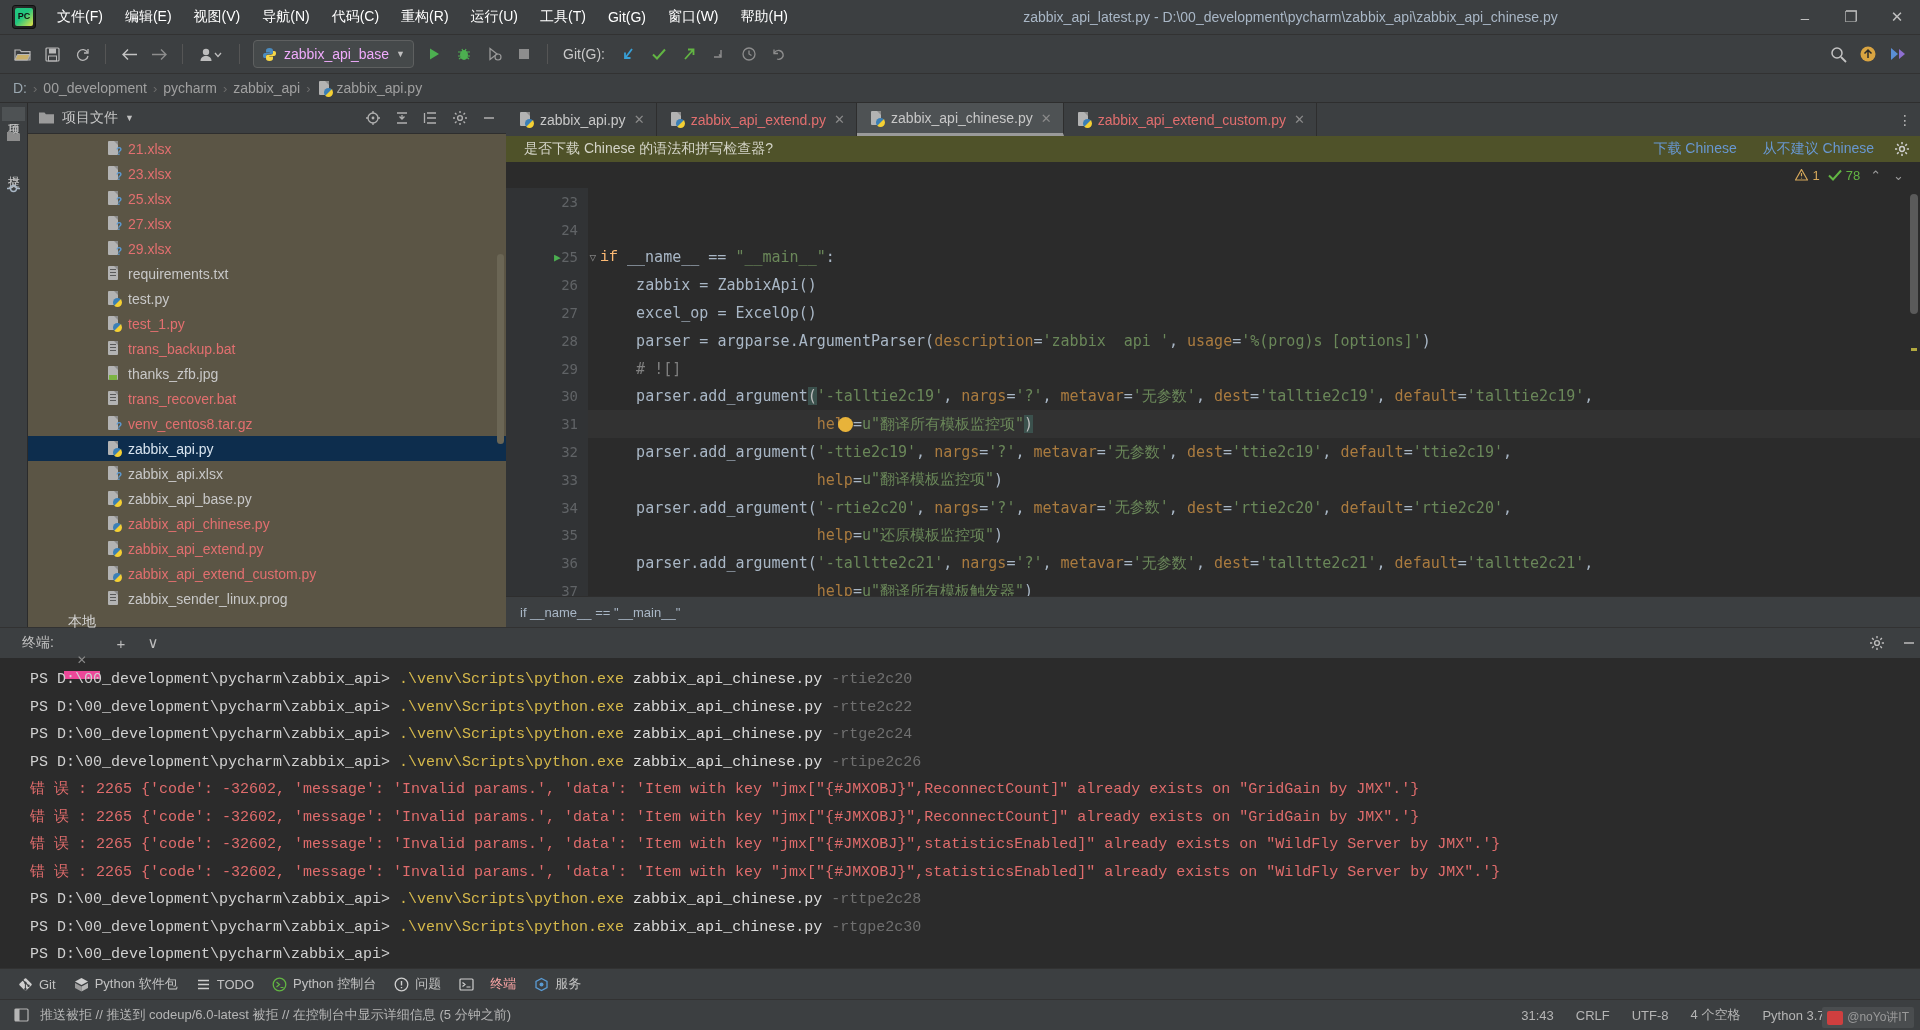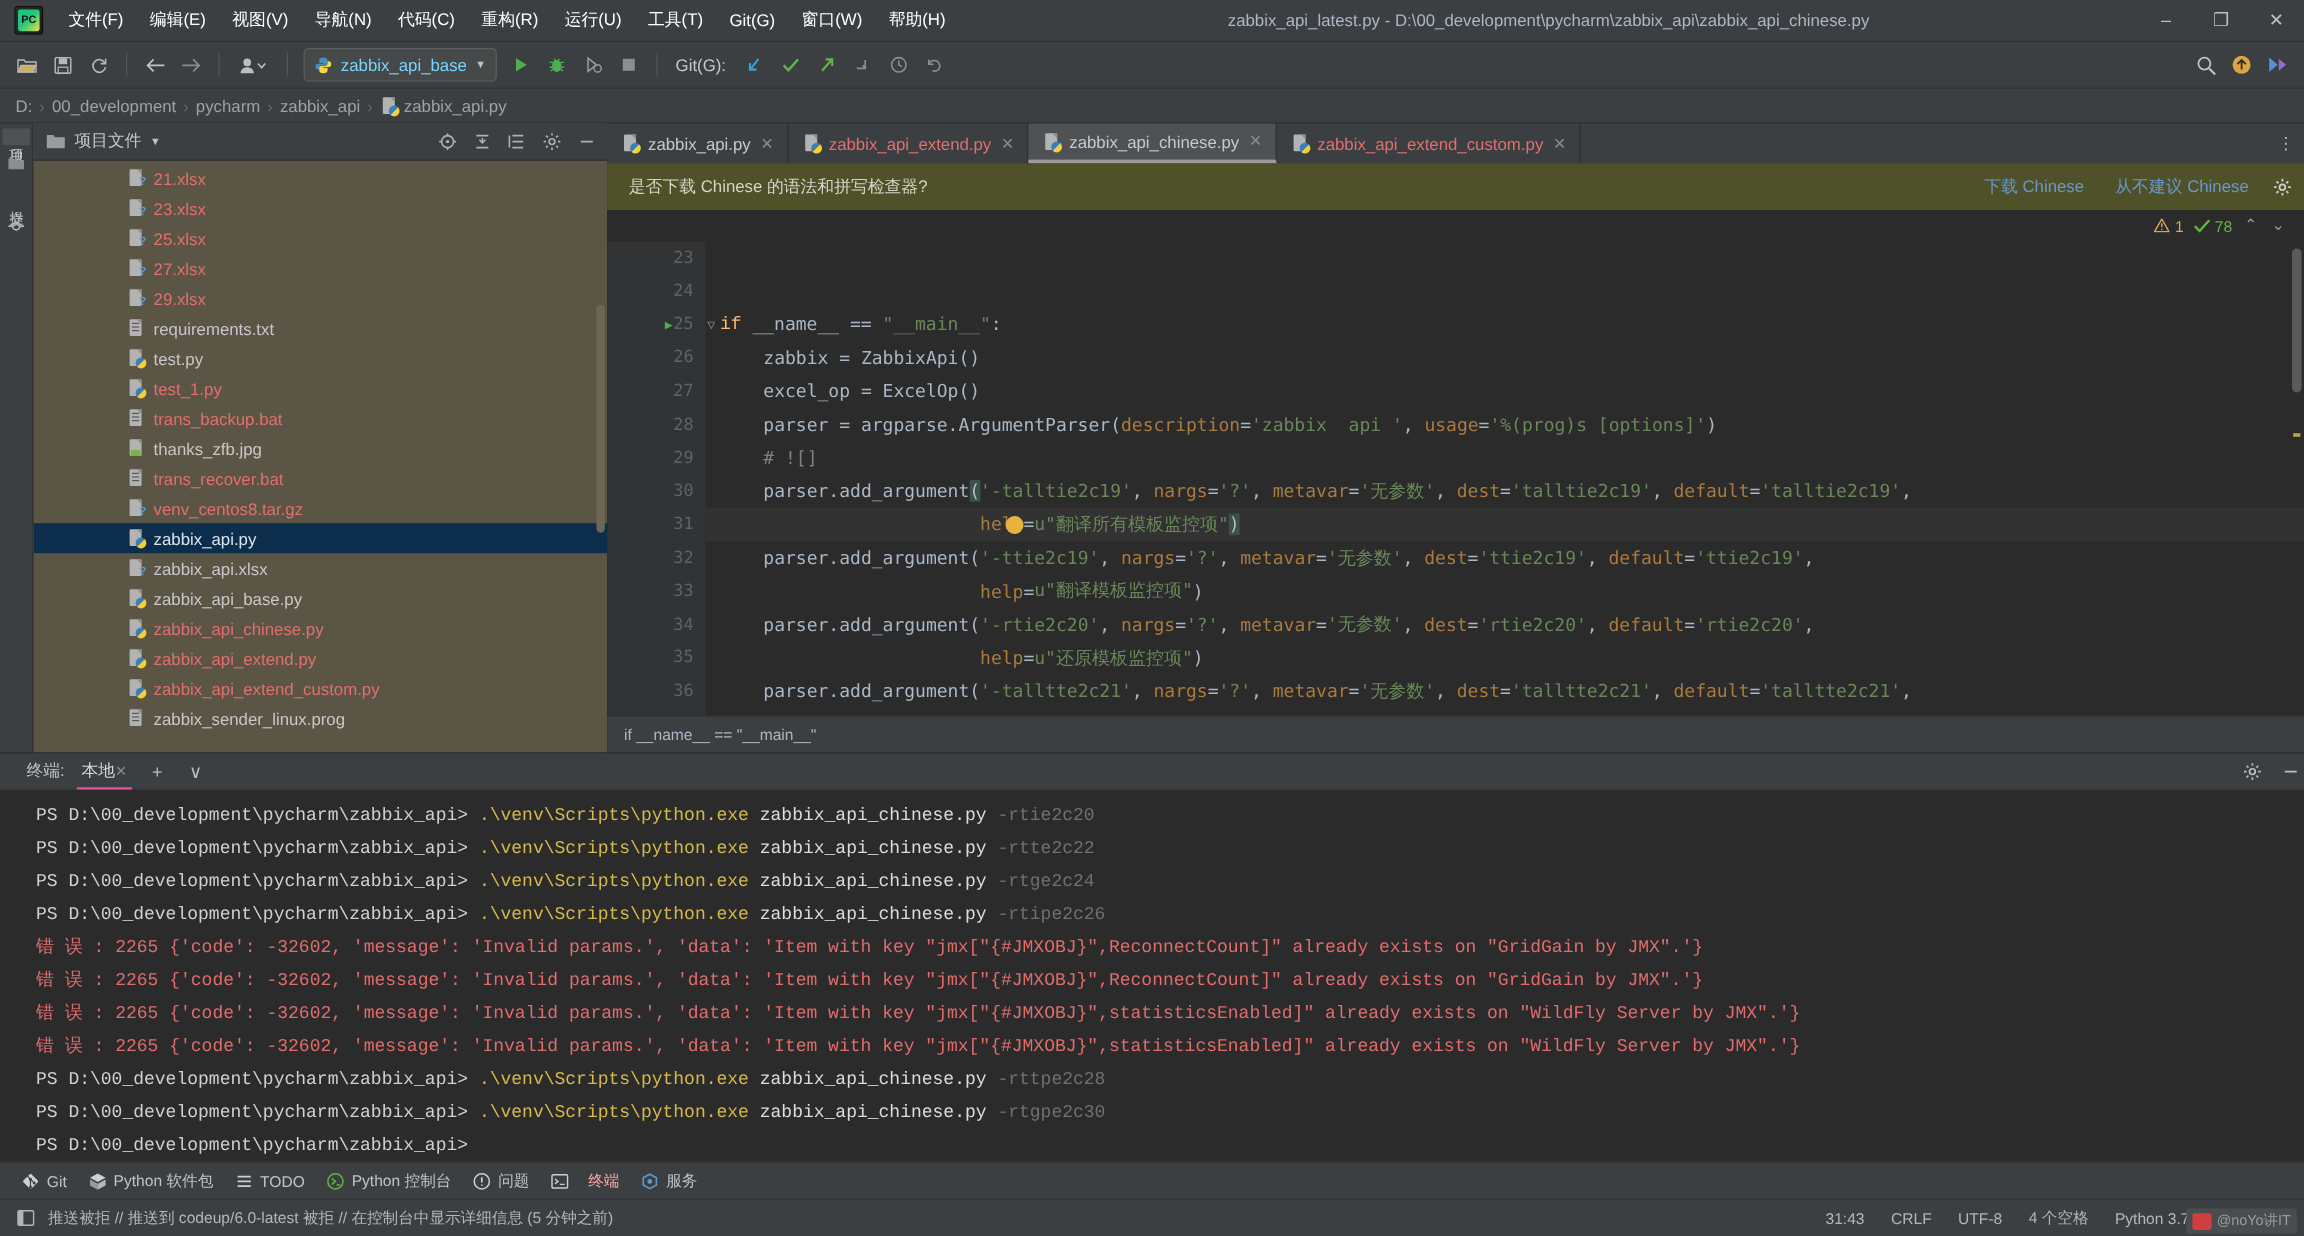--- a/index.html
+++ b/index.html
@@ -31,21 +31,21 @@
            color:#c0c0c0;font-size:15px;cursor:default;}
 
   
   .toolbar{height:38px;background:#3c3f41;display:flex;align-items:center;flex:0 0 auto;
            border-bottom:1px solid #323232;padding:0 8px;gap:2px;}
   .tb-btn{width:28px;height:26px;display:flex;align-items:center;justify-content:center;
           border-radius:3px;cursor:default;color:#b0b0b0;}
   .tb-sep{width:1px;height:20px;background:#555;margin:0 7px;}
   .runconfig{display:flex;align-items:center;gap:7px;height:26px;padding:0 8px;
              border:1px solid #5e6060;border-radius:4px;background:#45494a;margin:0 4px;cursor:default;}
-  .runconfig .label{font-size:14px;color:#7dd3fc;}
+  .runconfig .label{font-size:14px;color:#f0abfc;}
   .git-label{font-size:14px;color:#c9c9c9;margin:0 8px 0 6px;}
   .tb-spacer{flex:1 1 auto;}
 
   
   .breadcrumb{height:28px;background:#3c3f41;display:flex;align-items:center;
               padding-left:10px;gap:3px;flex:0 0 auto;border-bottom:1px solid #2e2e2e;}
   .bc-item{font-size:14px;color:#a0a0a0;padding:1px 3px;cursor:default;display:flex;align-items:center;gap:5px;}
   .bc-item.first{color:#9aa7b0;}
   .bc-sep{color:#6c6c6c;font-size:13px;}
 
@@ -88,21 +88,21 @@
   
   .editorcol{flex:1 1 auto;display:flex;flex-direction:column;min-width:0;background:#2b2b2b;}
   .tabs{height:33px;background:#3c3f41;display:flex;align-items:stretch;flex:0 0 auto;position:relative;}
   .etab{display:flex;align-items:center;gap:7px;padding:0 10px 0 12px;cursor:default;border-right:1px solid #2e2e2e;}
   .etab.active{background:#4e5254;border-bottom:3px solid #9a9a9a;}
   .etab .tname{font-size:14px;white-space:nowrap;}
   .etab .x{color:#8a8a8a;font-size:13px;width:13px;text-align:center;}
   .tabs-fill{flex:1 1 auto;}
   .tabs-more{width:30px;display:flex;align-items:center;justify-content:center;color:#b9b9b9;cursor:default;}
 
-  .banner{height:39px;background:#4f5229;display:flex;align-items:center;padding:0 10px 0 18px;
+  .banner{height:26px;background:#4f5229;display:flex;align-items:center;padding:0 10px 0 18px;
           flex:0 0 auto;gap:0;}
   .banner .msg{font-size:14px;color:#d4d4c8;flex:1 1 auto;}
   .banner a{font-size:14px;color:#6897d0;text-decoration:none;margin-left:26px;cursor:default;}
   .banner .gear{margin-left:20px;color:#c9c9c9;display:flex;align-items:center;}
 
   .inspect{height:26px;background:#2b2b2b;display:flex;align-items:center;justify-content:flex-end;
            gap:8px;padding-right:14px;flex:0 0 auto;font-size:13px;color:#a8a8a8;}
   .ins-warn{color:#d6a85a;display:flex;align-items:center;gap:4px;}
   .ins-ok{color:#62b543;display:flex;align-items:center;gap:4px;}
   .ins-chevron{color:#9a9a9a;padding:0 2px;cursor:default;}
@@ -126,22 +126,22 @@
   .k-cmt{color:#808080;}
   .paren-hl{background:#3b514d;}
   .ed-vscroll{position:absolute;right:2px;top:6px;width:8px;height:120px;background:#5a5a5a;border-radius:4px;}
   .ed-marker{position:absolute;right:3px;width:6px;height:3px;background:#b2a93f;}
 
   
   .termpanel{height:340px;flex:0 0 auto;background:#2b2b2b;display:flex;flex-direction:column;
              border-top:1px solid #323232;}
   .term-head{height:30px;background:#3c3f41;display:flex;align-items:center;padding-left:22px;gap:10px;flex:0 0 auto;}
   .term-lbl{font-size:14px;color:#c0c0c0;}
-  .term-tab{font-size:14px;color:#d8d8d8;padding:5px 4px 4px 4px;border-bottom:2px solid #ec4899;
-            display:flex;align-items:center;gap:0;cursor:default;}
+  .term-tab{font-size:14px;color:#d8d8d8;padding:5px 4px 4px 4px;border-bottom:8px solid #ec4899;
+            display:flex;align-items:center;gap:22px;cursor:default;flex-direction:column;}
   .term-tab .x{color:#8a8a8a;font-size:12px;}
   .th-btn{width:22px;height:22px;display:flex;align-items:center;justify-content:center;color:#bdbdbd;cursor:default;font-size:15px;}
   .term-head .sp{flex:1 1 auto;}
   .term-body{flex:1 1 auto;overflow:hidden;padding:8px 0 0 30px;
              font-family:Liberation Mono, monospace;font-size:15px;line-height:27.5px;}
   .tline{white-space:pre;}
   .t-ps{color:#d0d0d0;}
   .t-cmd{color:#d6b94b;}
   .t-white{color:#dcdcdc;}
   .t-arg{color:#707070;}

